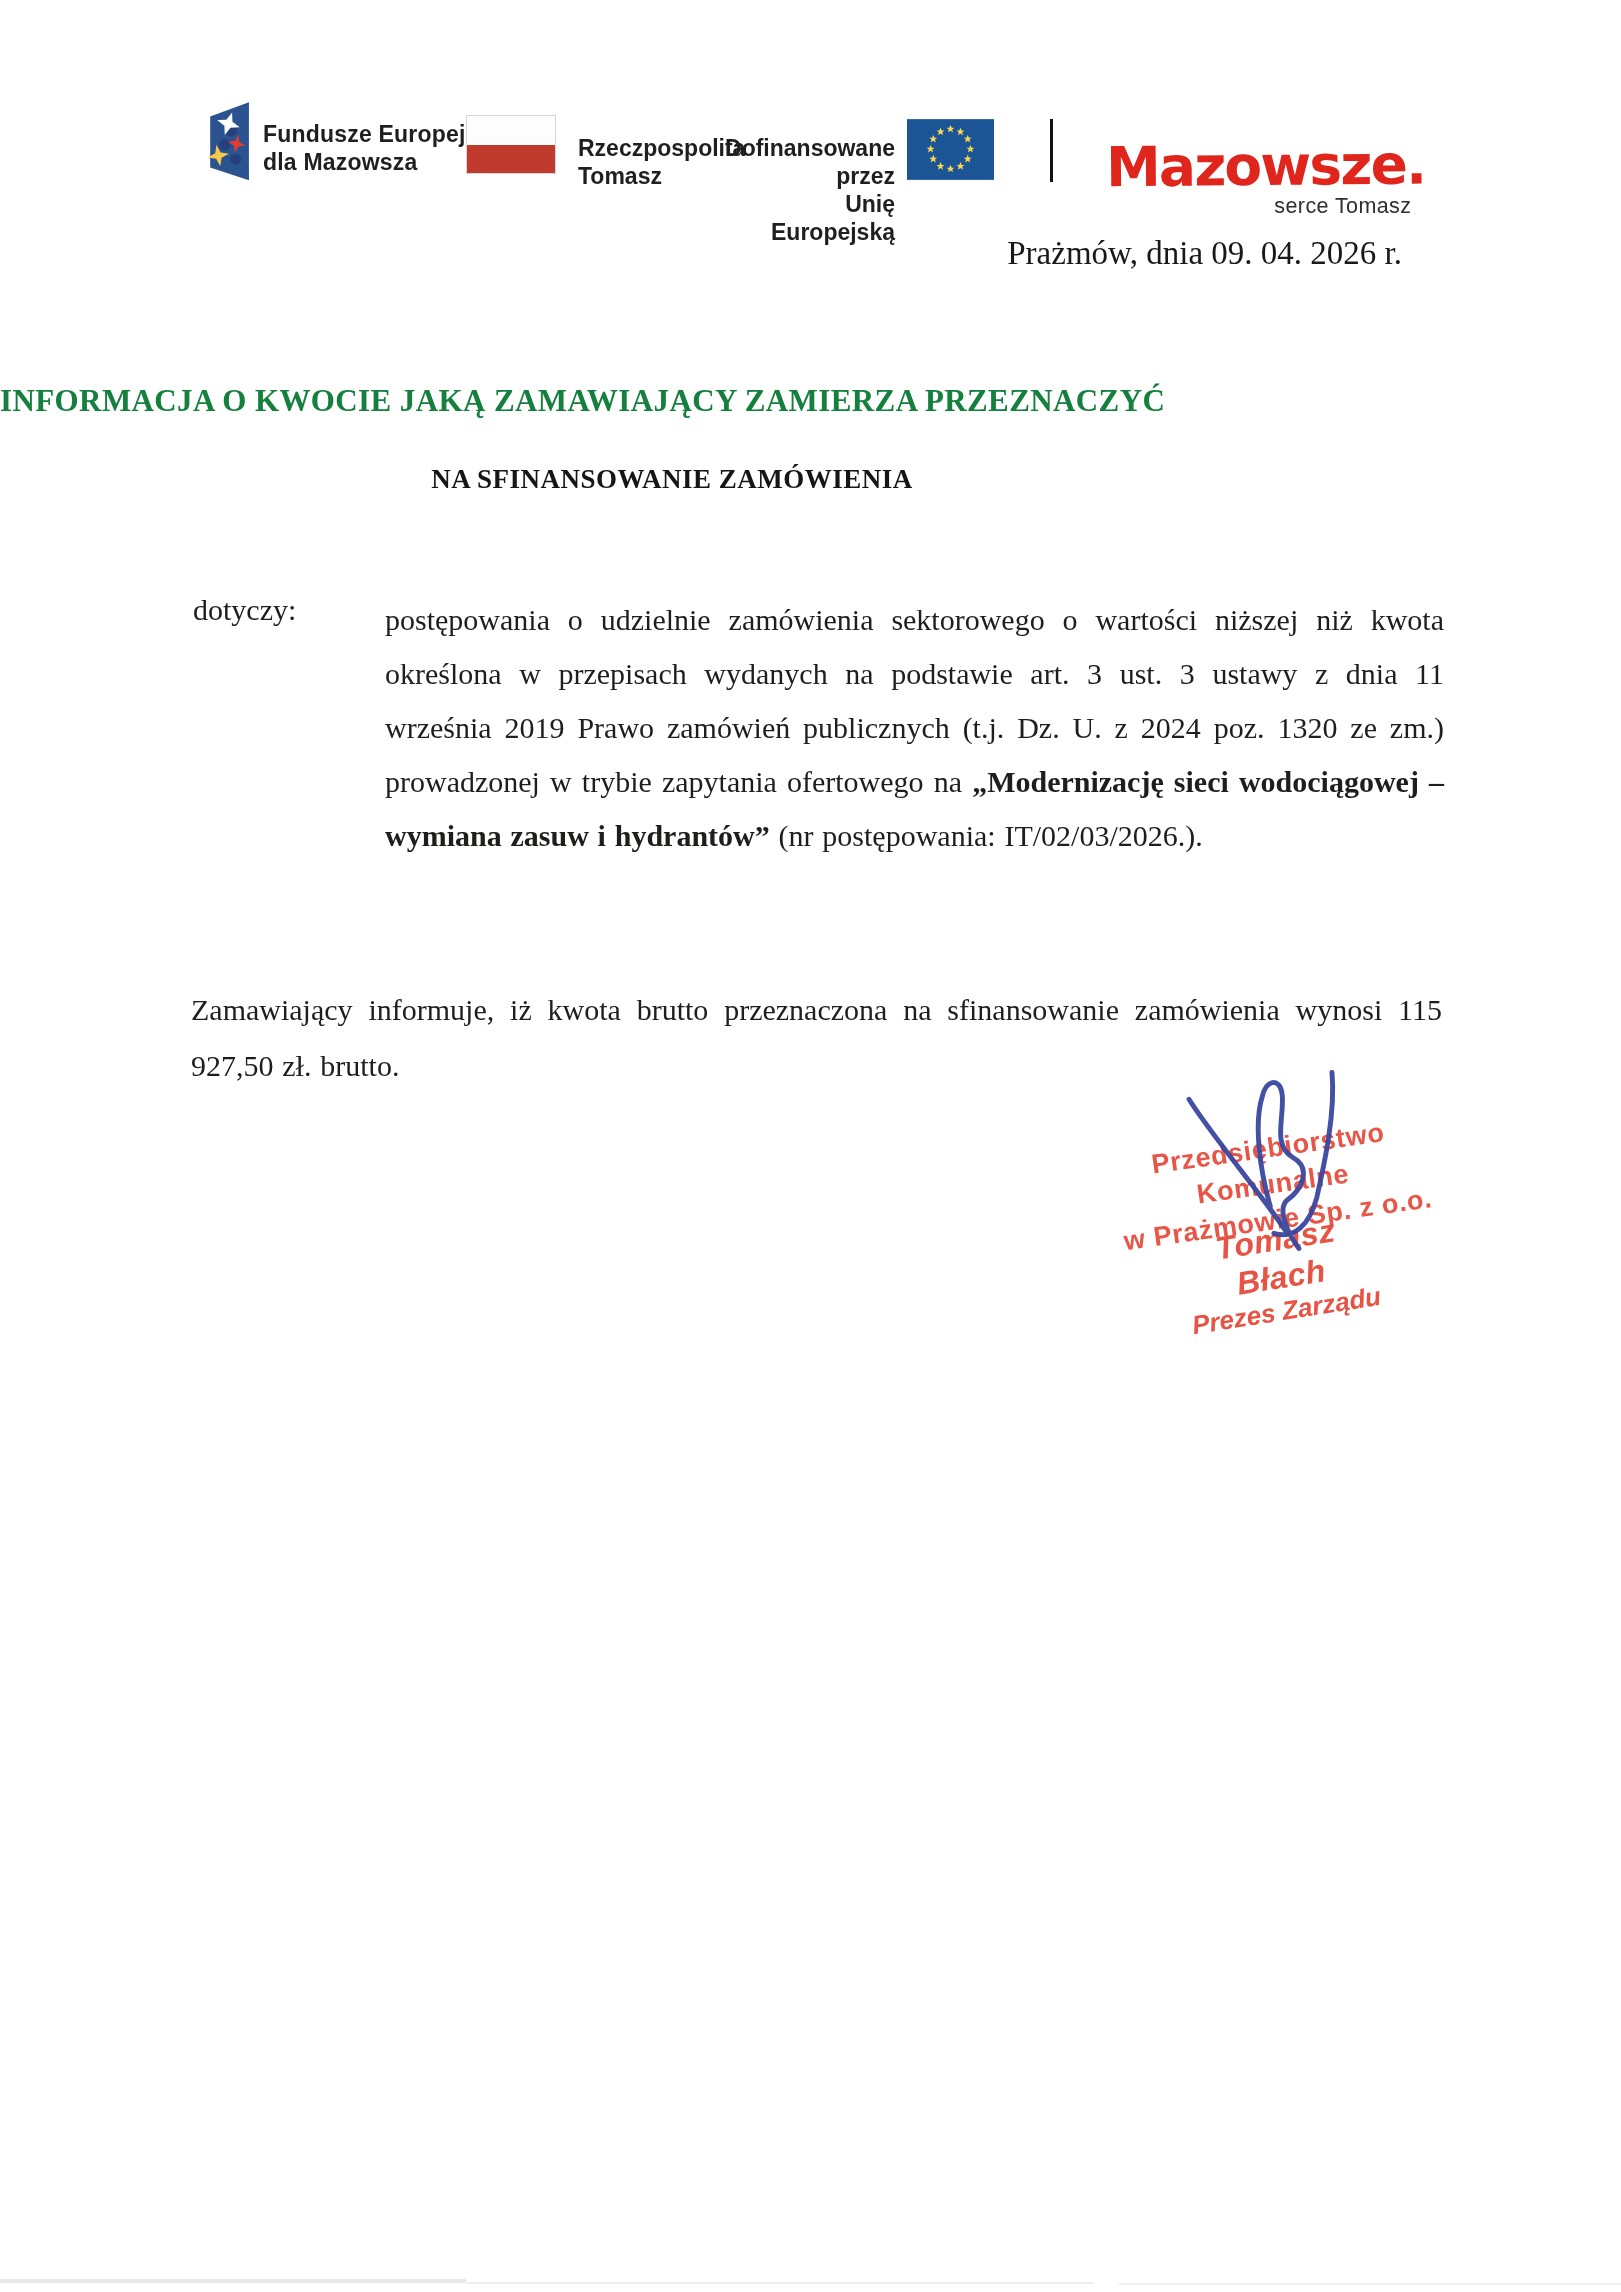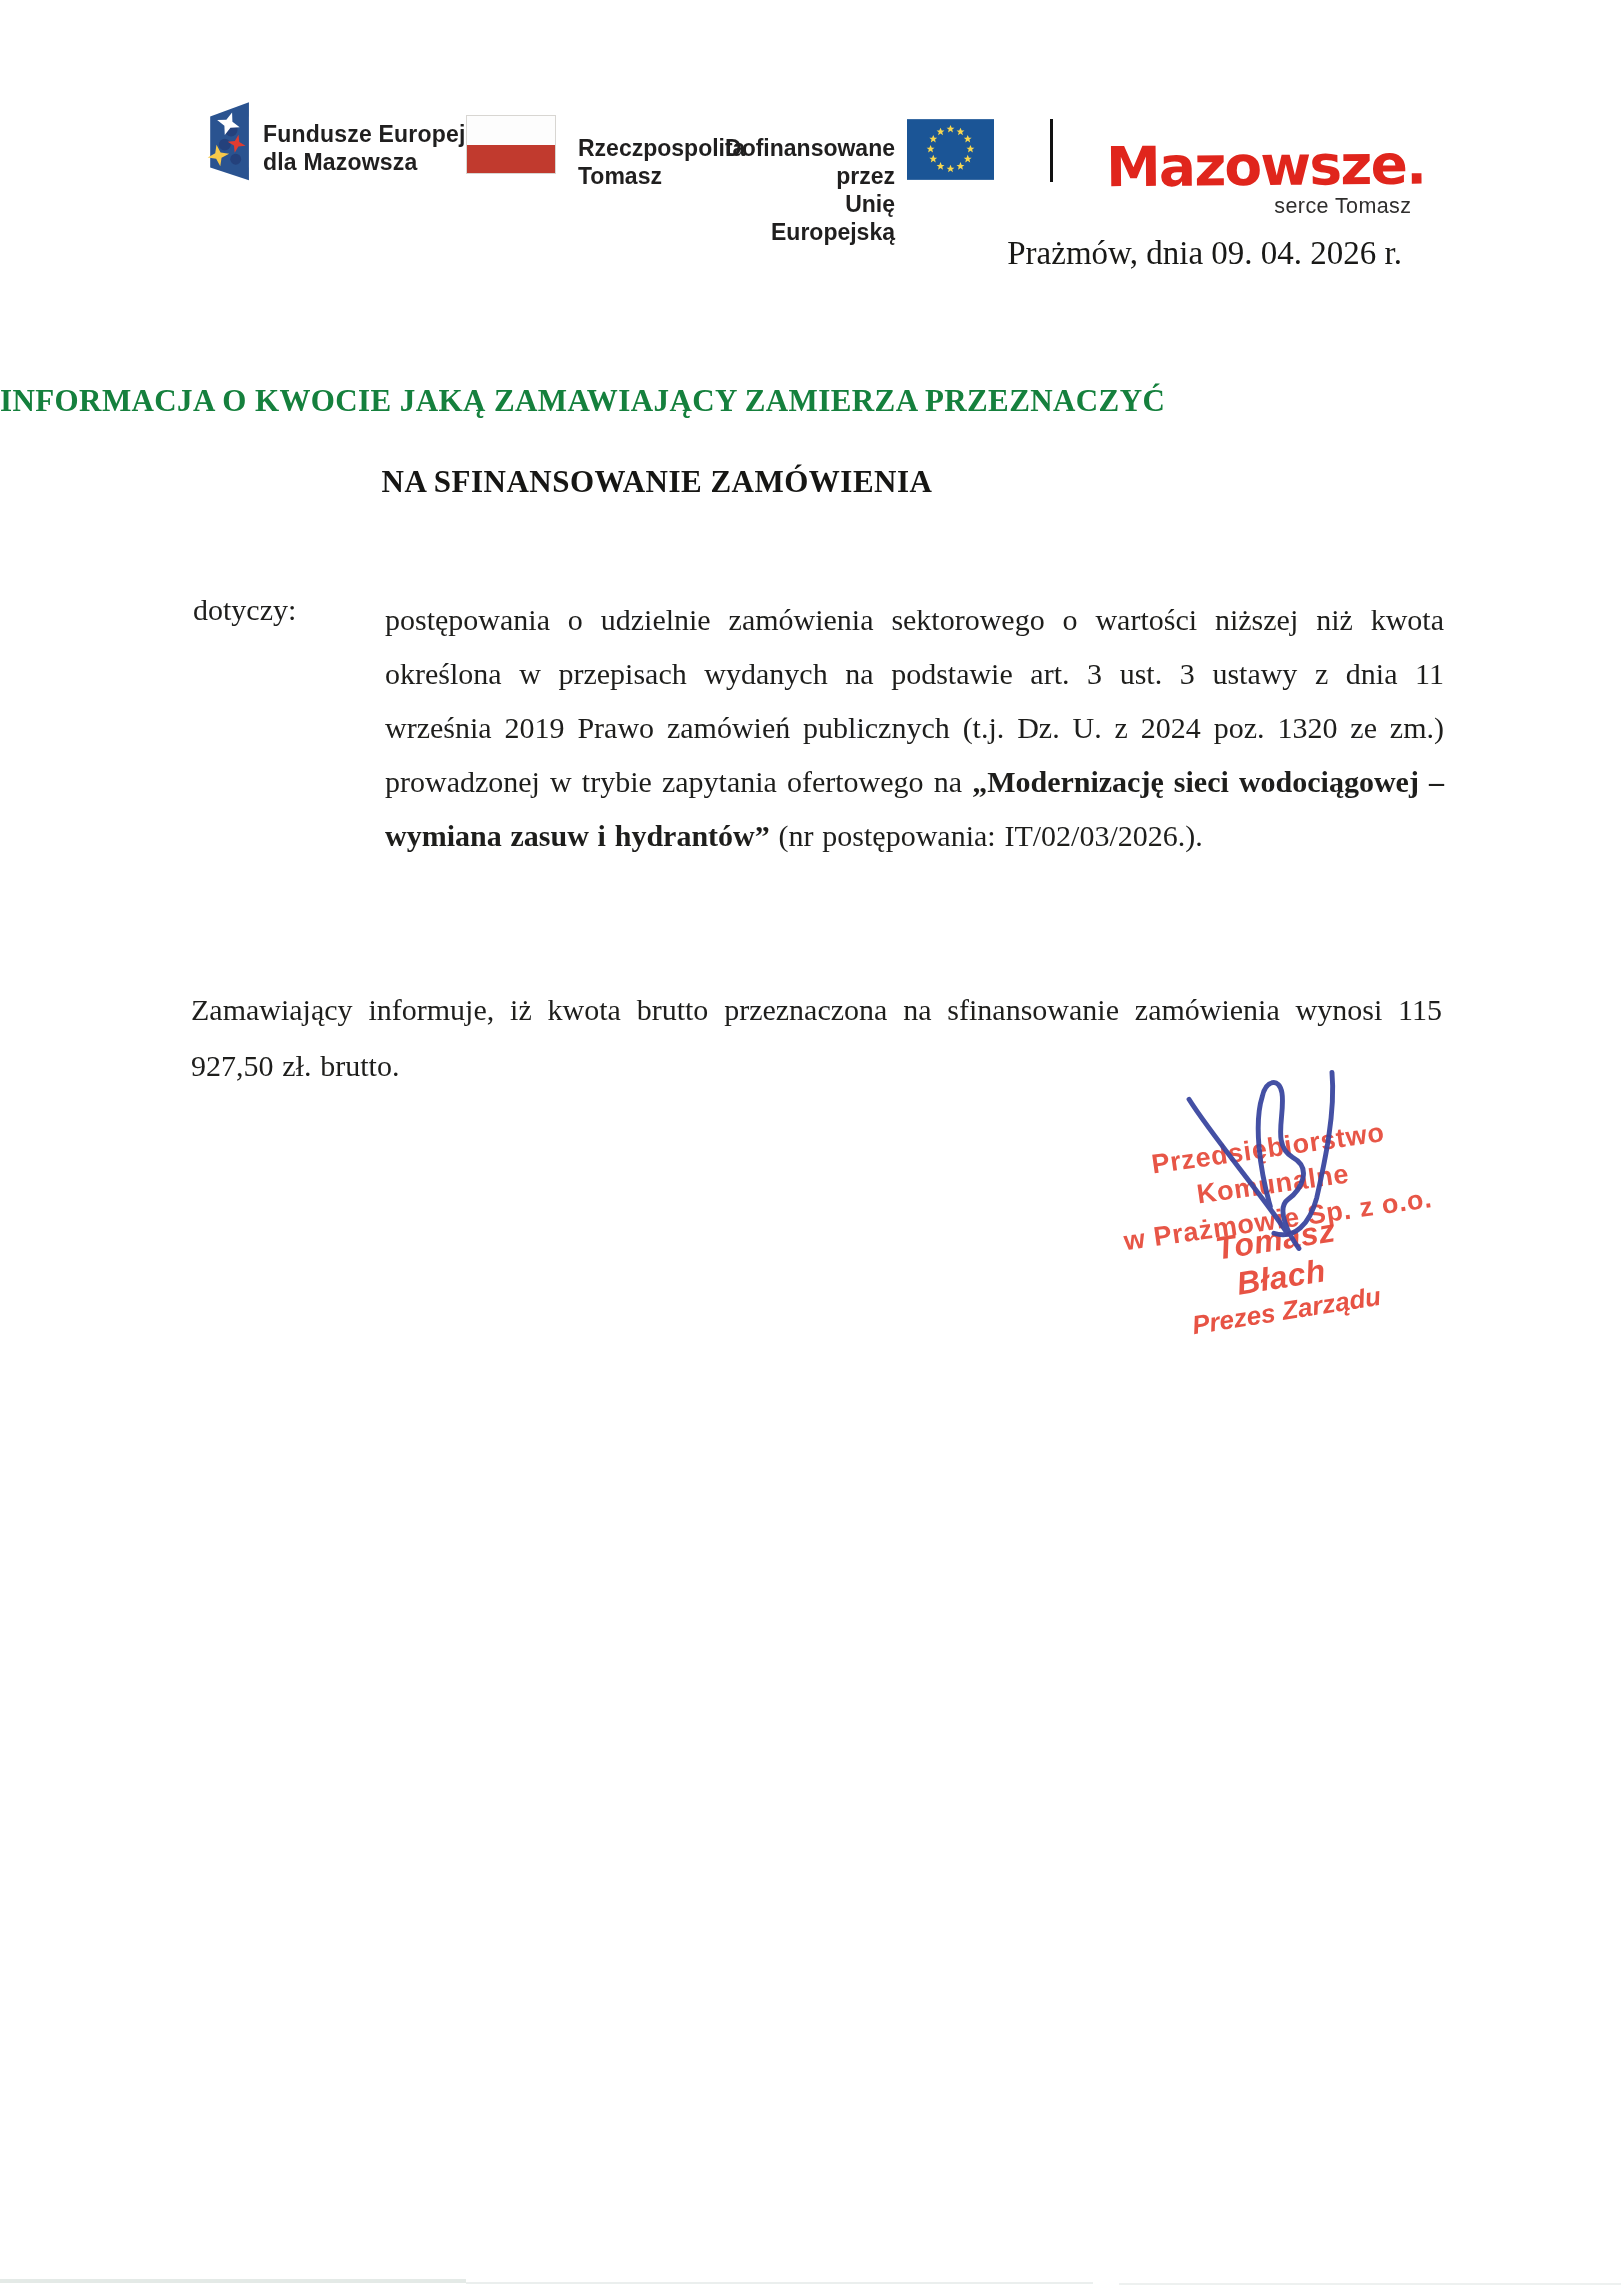--- a/index.html
+++ b/index.html
@@ -29,21 +29,21 @@
   .mz-logo{font-family:"DejaVu Sans",sans-serif;font-weight:bold;font-size:55px;
     color:#e0251c;letter-spacing:-1.8px;line-height:66px;transform:rotate(-0.5deg);}
   .mz-tagline{font-family:"Liberation Sans",sans-serif;font-size:21.5px;color:#2f2e2d;
     text-align:right;margin-top:-5.4px;padding-right:3.6px;letter-spacing:0.4px;}
   
   .date-line{position:absolute;right:219px;top:235px;font-size:33px;color:#191917;}
   
   .title1{position:absolute;left:0;top:383px;width:1621px;
     font-weight:bold;font-size:31px;letter-spacing:0.4px;color:#15803d;}
   .title2{position:absolute;left:0;top:464px;width:1314px;text-align:center;
-    font-weight:bold;font-size:31px;letter-spacing:0.5px;color:#161614;}
+    font-weight:bold;font-size:27px;letter-spacing:0.5px;color:#161614;padding-left:15px;}
   
   .subject-label{position:absolute;left:193px;top:593px;font-size:30px;color:#1e1e1c;}
   .subject-par{position:absolute;left:385px;top:593px;width:1059px;
     font-size:30px;line-height:54px;text-align:justify;word-spacing:1.3px;color:#1e1e1c;}
   .subject-par b{font-weight:bold;}
   .body-par{position:absolute;left:191px;top:982px;width:1251px;
     font-size:30px;line-height:56px;text-align:justify;word-spacing:1.3px;color:#1e1e1c;}
   
   .company-stamp{position:absolute;left:1085px;top:1130px;width:376px;
     transform:rotate(-8deg);transform-origin:center;

